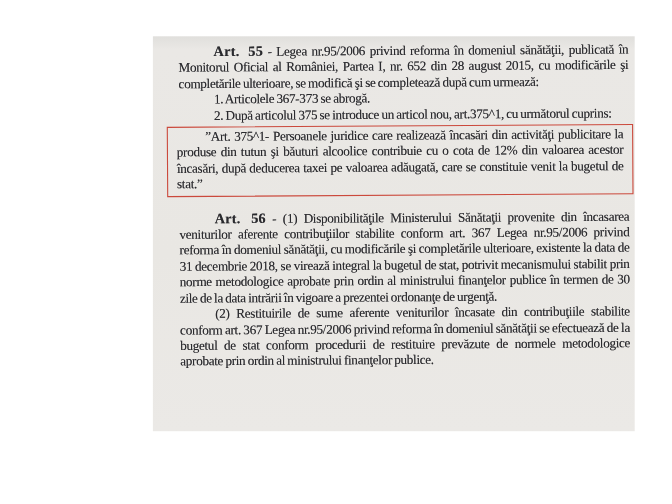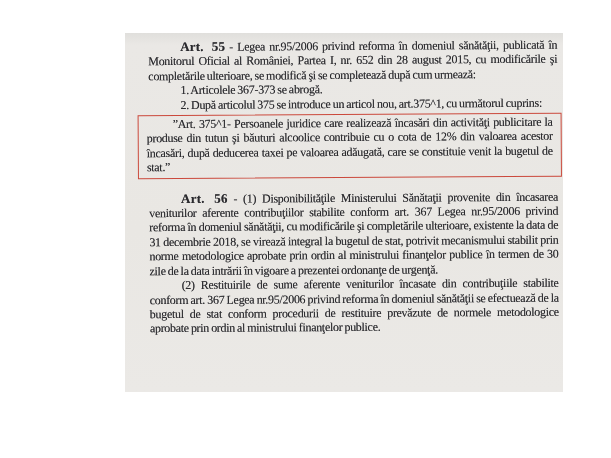--- a/index.html
+++ b/index.html
@@ -6,21 +6,21 @@
     margin: 0;
     padding: 0;
     width: 611px;
     height: 458px;
     background: #ffffff;
     overflow: hidden;
     font-family: "Liberation Serif", "DejaVu Serif", serif;
   }
   .scan-page {
     position: absolute;
-    left: 125px;
+    left: 139px;
     top: 33px;
     width: 438px;
     height: 359px;
     background: linear-gradient(180deg, #e0dfdc 0px, #eae8e5 12px, #e9e7e3 55%, #ebe9e6 100%);
     overflow: hidden;
   }
   .scan-inner {
     padding: 6px 5px 0 24px;
     transform: rotate(-0.35deg);
     transform-origin: 50% 50%;

